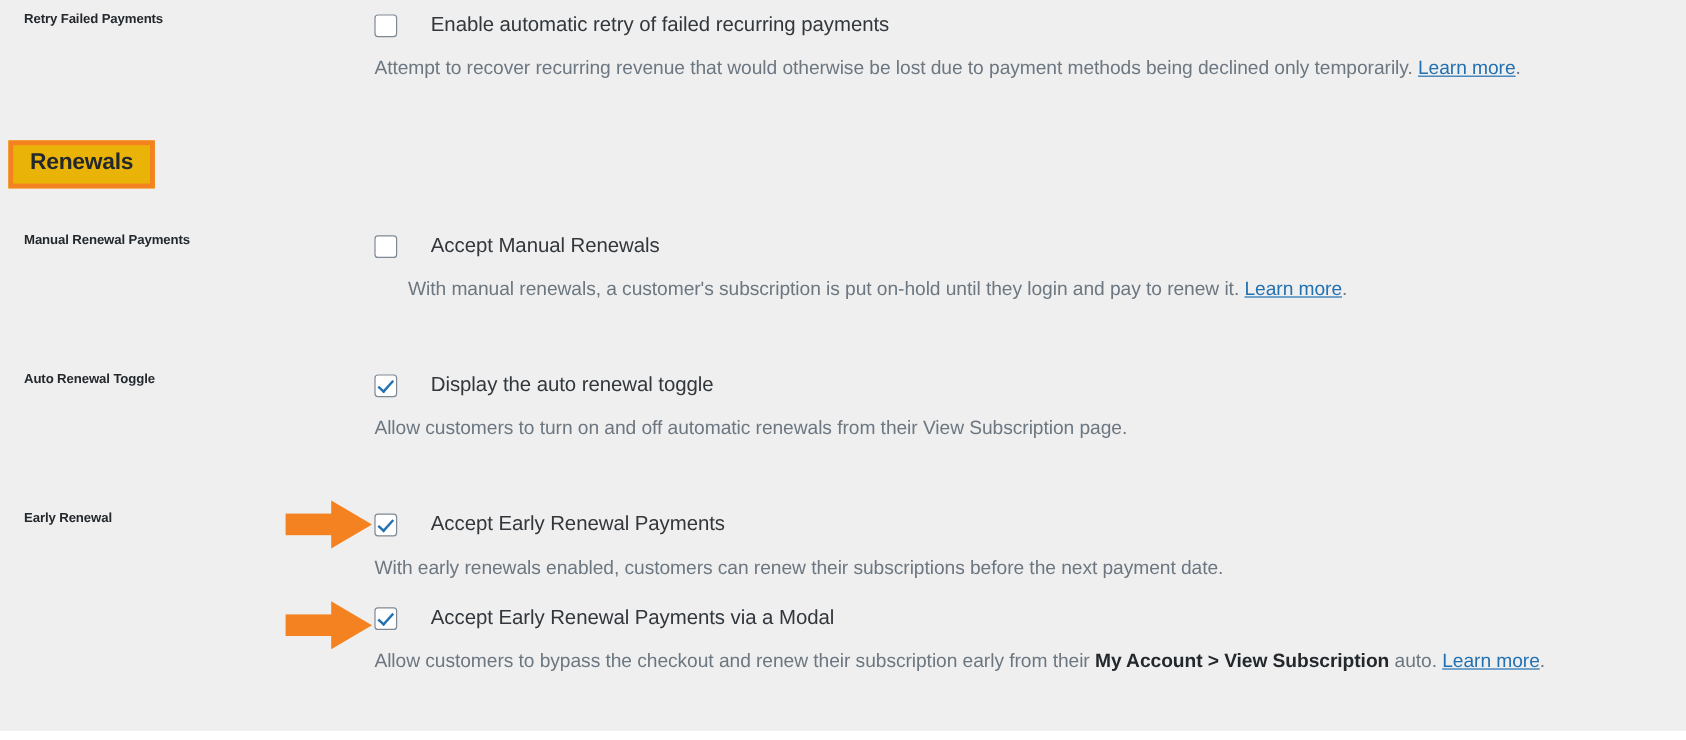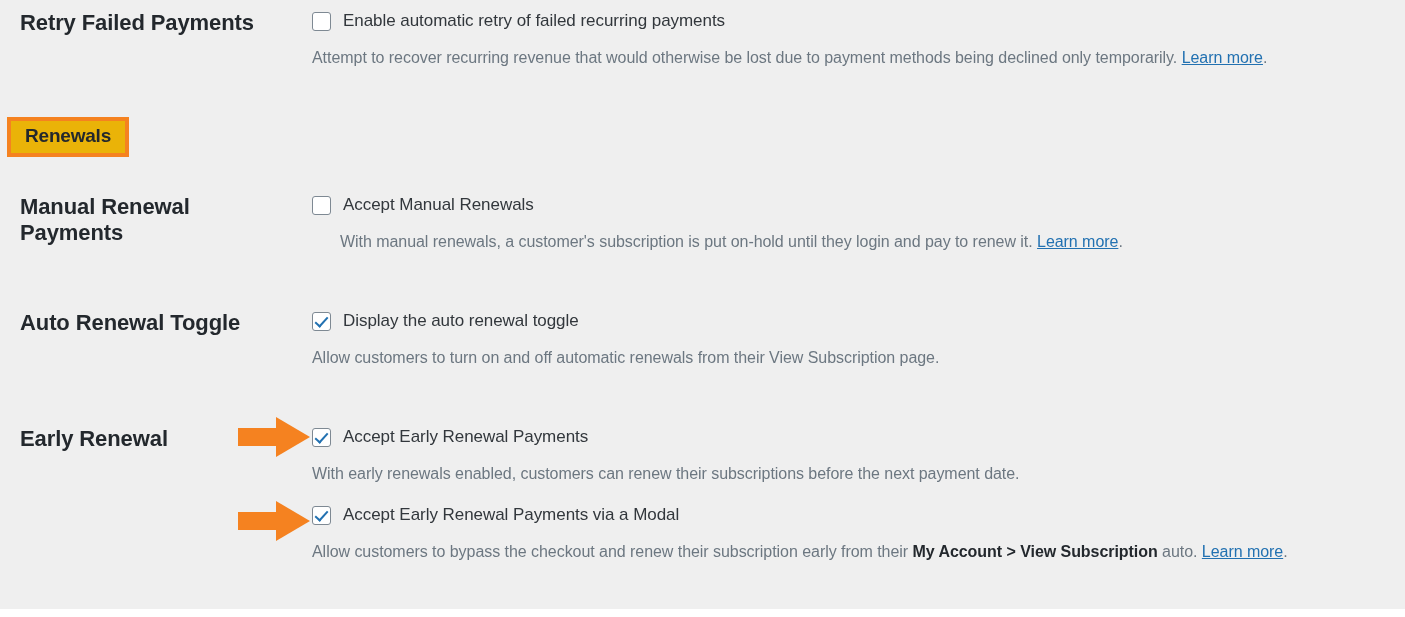--- a/index.html
+++ b/index.html
@@ -36,38 +36,38 @@
   .row {
     position: absolute;
     left: 0;
     width: 1405px;
   }
   .row-label {
     position: absolute;
     left: 20px;
     top: 0;
     width: 275px;
-    font-size: 22px;
+    font-size: 11px;
     font-weight: bold;
     color: #23282d;
     letter-spacing: -0.1px;
     line-height: 1.2;
   }
   .row-field {
     position: absolute;
     left: 312px;
     top: 0;
     width: 1070px;
   }
 
   
   .cb-line {
     display: flex;
     align-items: flex-start;
-    gap: 12px;
+    gap: 28px;
   }
   .checkbox {
     position: relative;
     width: 19px;
     height: 19px;
     min-width: 19px;
     border: 1px solid #7e8993;
     border-radius: 3px;
     background: #ffffff;
     box-sizing: border-box;

